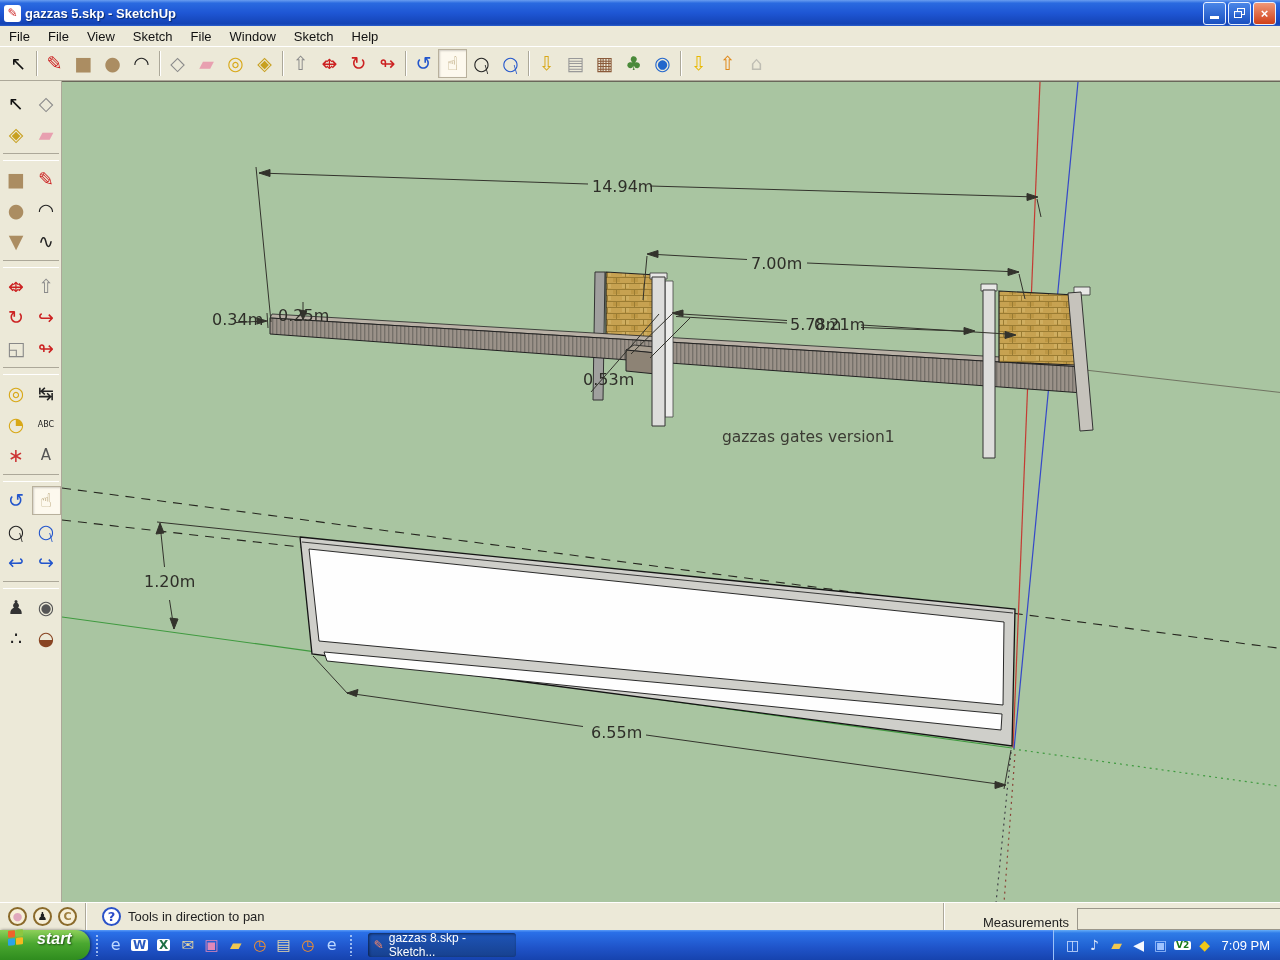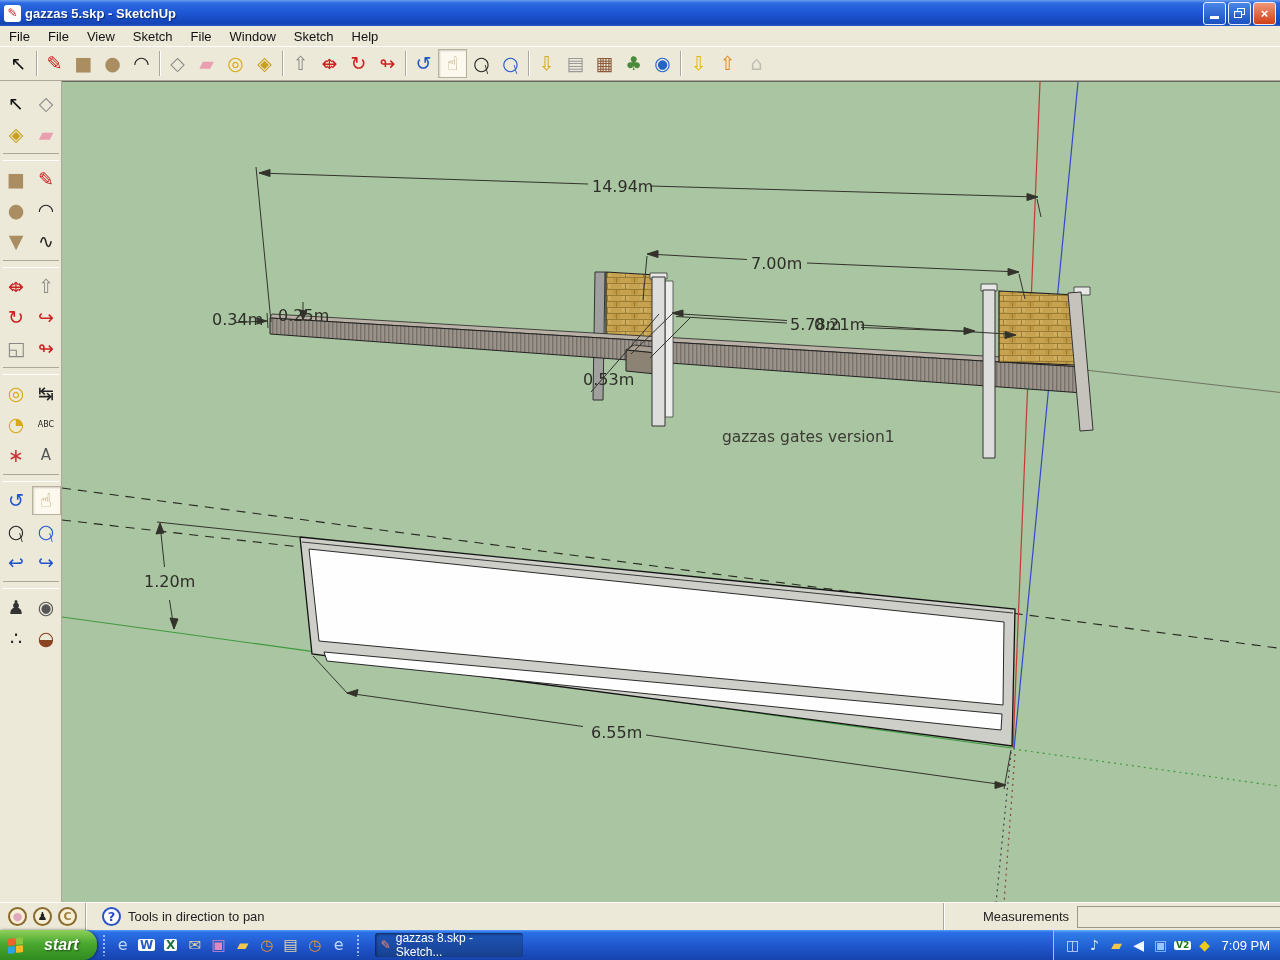--- a/index.html
+++ b/index.html
@@ -46,32 +46,32 @@
   .canvas svg{display:block;}
   
   .statusbar{position:absolute;left:0;top:902px;width:1280px;height:28px;background:#ece9d8;
     border-top:1px solid #fff;display:flex;align-items:center;font-size:13px;color:#222;box-sizing:border-box;}
   .status-icons{display:flex;align-items:center;gap:6px;padding:0 8px;height:100%;border-right:1px solid #aca899;box-shadow:1px 0 0 #fff;}
   .scircle{width:19px;height:19px;border-radius:50%;border:2px solid #8a6a2a;background:#f6efd8;
     display:flex;align-items:center;justify-content:center;font-size:11px;font-weight:bold;
     font-family:"DejaVu Sans",sans-serif;box-sizing:border-box;}
   .scircle.help{border-color:#2a52c8;color:#2a4ac8;background:#fff;font-size:13px;margin-left:6px;}
   .status-hint{display:flex;align-items:center;gap:7px;padding-left:10px;flex:1;}
-  .status-right{display:flex;align-items:center;height:100%;}
+  .status-right{display:flex;align-items:flex-end;height:100%;}
   .vdiv{width:1px;height:100%;background:#aca899;box-shadow:1px 0 0 #fff;}
   .meas-label{width:125px;text-align:right;padding-right:8px;}
   .meas-box{width:203px;height:22px;background:#ece9d8;border:1px solid #9a968a;
     border-right:none;box-sizing:border-box;}
   
   .taskbar{position:absolute;left:0;top:930px;width:1280px;height:30px;
     background:linear-gradient(180deg,#5a9cf8 0%,#2a70e8 8%,#1f53c8 60%,#1643ae 100%);
     display:flex;align-items:center;color:#fff;}
   .startbtn{height:30px;padding:0 18px 0 8px;border-radius:0 14px 14px 0;
     background:linear-gradient(180deg,#8ed05a 0%,#4aa830 45%,#2f8c1e 100%);
-    display:flex;align-items:center;gap:21px;box-shadow:1px 0 3px rgba(0,0,0,.5);}
+    display:flex;gap:14px;box-shadow:1px 0 3px rgba(0,0,0,.5);}
   .startbtn .label{font-size:16px;font-weight:bold;font-style:italic;text-shadow:1px 1px 2px #1a4a10;}
   .flag{display:grid;grid-template-columns:7px 7px;grid-template-rows:7px 7px;gap:1px;transform:skewY(-6deg);}
   .flag span{border-radius:1px;}
   .grip{width:4px;height:22px;margin:0 5px;background-image:radial-gradient(#bcd4fa 35%,transparent 36%);
     background-size:4px 4px;opacity:.8;}
   .quicklaunch{display:flex;align-items:center;}
   .quicklaunch .tbtn{width:22px;height:24px;}
   .quicklaunch .tbtn .glyph{font-size:15px;}
   .taskbtn{height:24px;width:148px;margin-left:10px;border-radius:3px;
     background:linear-gradient(#1e55b8,#17418f);box-shadow:inset 1px 1px 3px rgba(0,0,0,.55);

